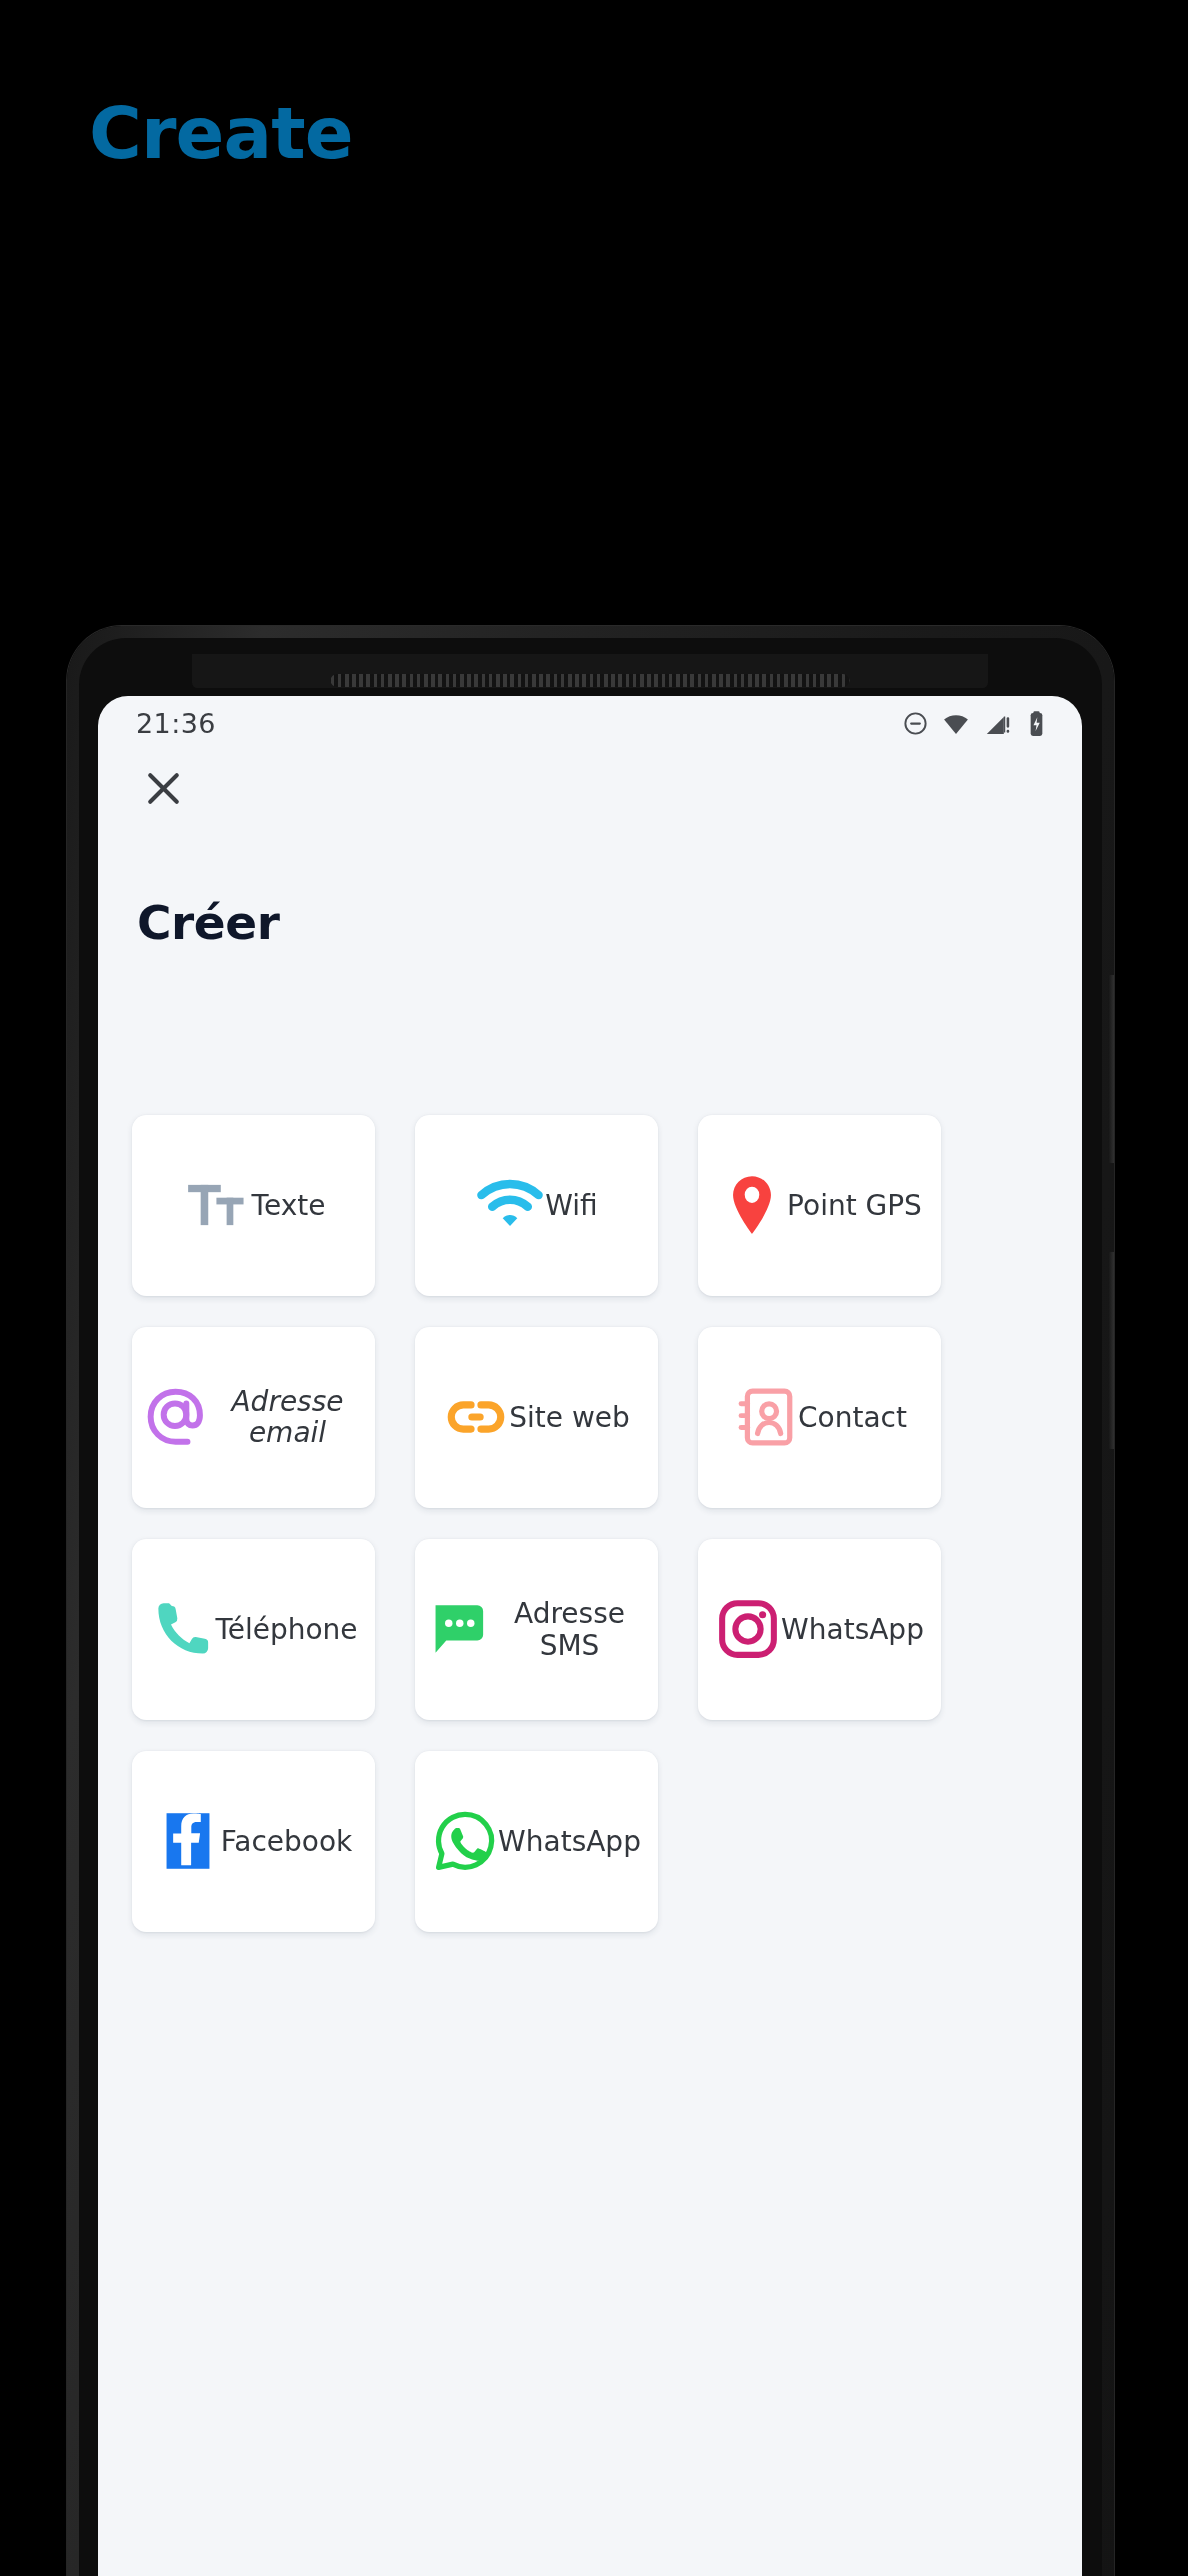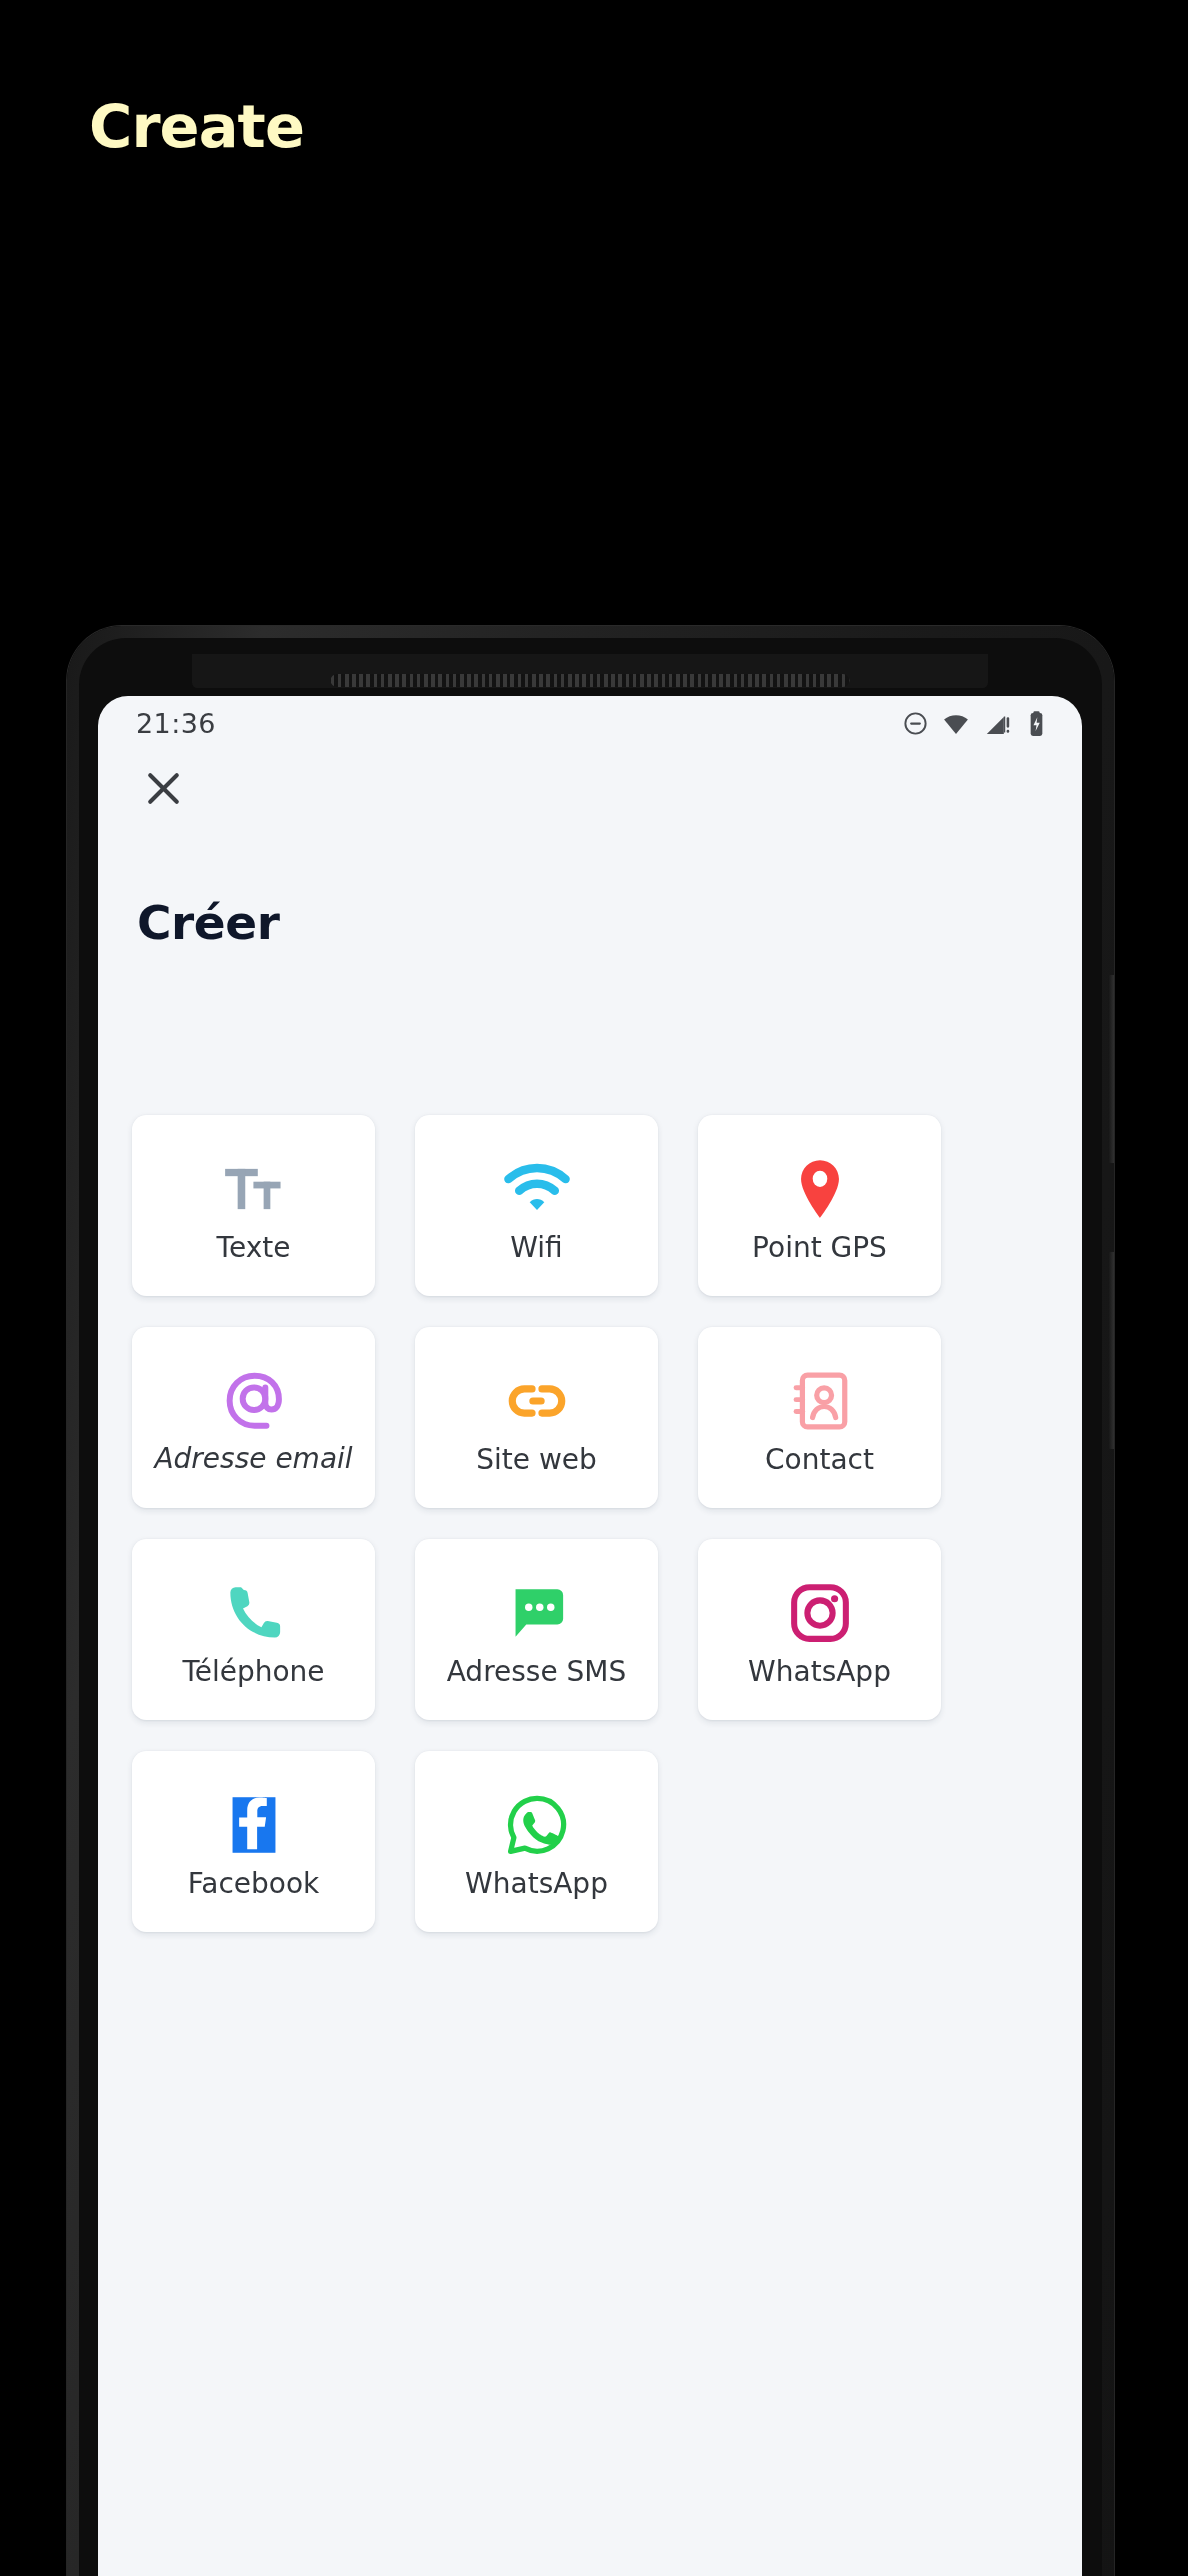--- a/index.html
+++ b/index.html
@@ -16,23 +16,23 @@
     width: 1189px;
     height: 2576px;
     background: #000000;
   }
 
   
   .banner-title {
     position: absolute;
     left: 89px;
     top: 97px;
-    font-size: 59px;
+    font-size: 72px;
     font-weight: 700;
-    color: #fef9c3;
+    color: #0369a1;
     letter-spacing: -0.9px;
     line-height: 1;
     font-family: "DejaVu Sans", sans-serif;
   }
 
   
   .phone {
     position: absolute;
     left: 67px;
     top: 626px;
@@ -170,21 +170,21 @@
     justify-content: start;
   }
 
   .card {
     width: 243px;
     height: 181px;
     background: #ffffff;
     border-radius: 14.3px;
     box-shadow: 0 2.7px 6.3px rgba(25,40,70,.09), 0 0.9px 1.8px rgba(25,40,70,.06);
     display: flex;
-    flex-direction: column;
+    flex-direction: row;
     align-items: center;
     justify-content: center;
     padding: 12.5px 9px;
     cursor: pointer;
   }
 
   .card-icon {
     height: 82px;
     display: flex;
     align-items: center;

